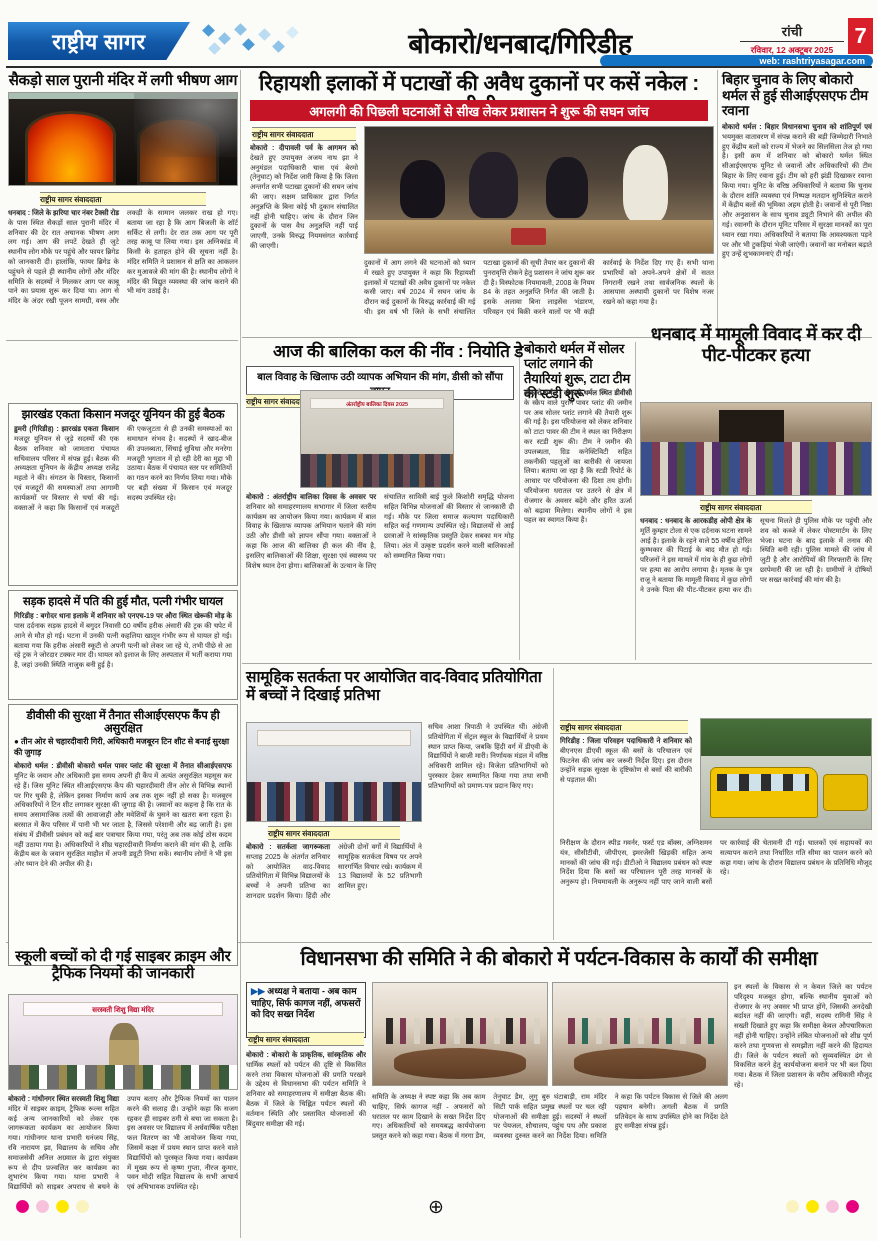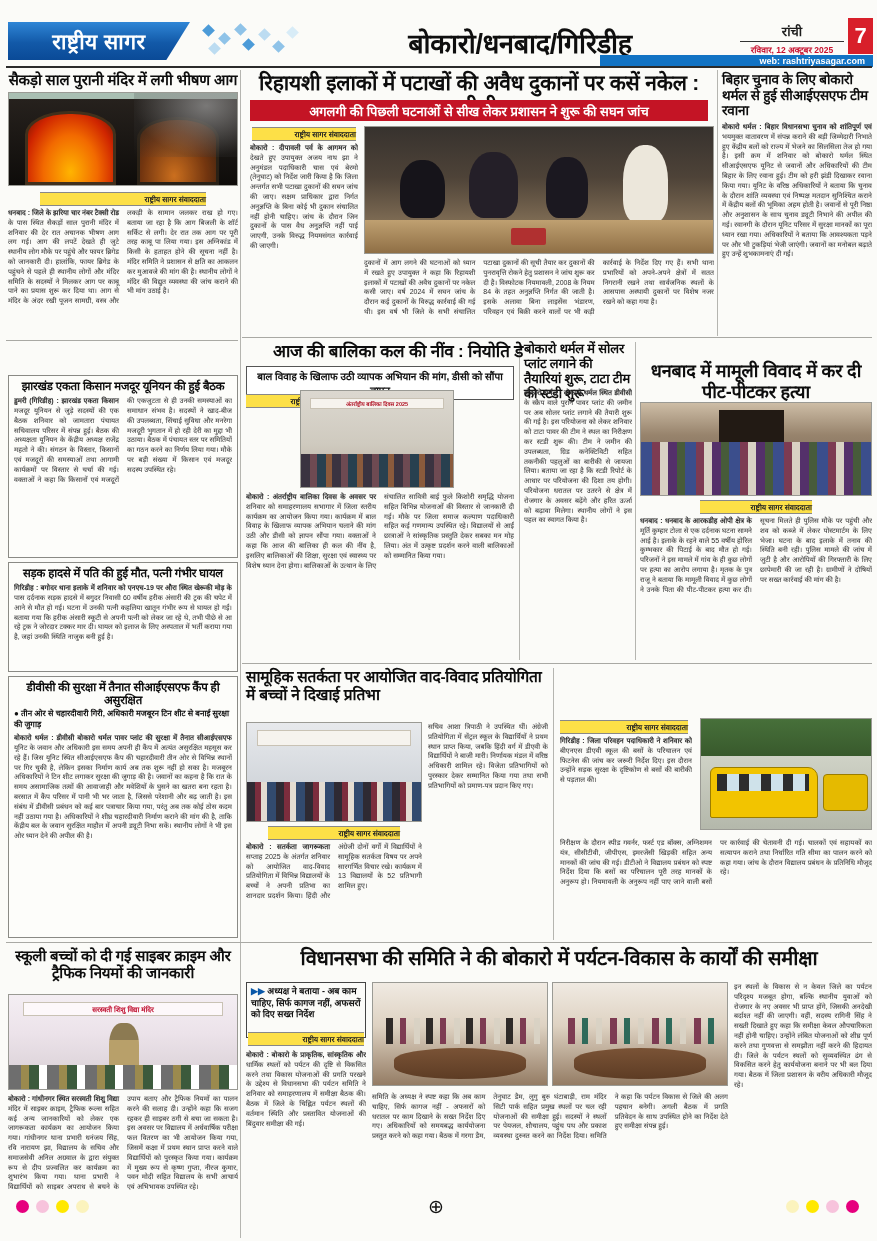--- a/index.html
+++ b/index.html
@@ -15,51 +15,51 @@
     clip-path:polygon(0 0,100% 0,87% 100%,0 100%);
     display:flex; align-items:center; justify-content:center;
     color:#fff; font-weight:bold; font-size:21px; letter-spacing:.5px; }
   .diamond { position:absolute; width:9px; height:9px; transform:rotate(45deg); }
   .section-title { font-size:27px; font-weight:bold; color:#0e0e0e; text-align:center; letter-spacing:-.3px; }
   .edition { font-size:13px; font-weight:bold; text-align:center; border-bottom:1.5px solid #333; padding-bottom:1px; }
   .date-line { font-size:8.5px; font-weight:bold; color:#c8102e; text-align:center; margin-top:2px; }
   .page-num { background:#d81f2a; color:#fff; font-size:22px; font-weight:bold;
     display:flex; align-items:center; justify-content:center; }
   .web-strip { background:#1273c4; color:#fff; font-size:9px; font-weight:bold;
-    display:flex; align-items:center; justify-content:flex-end; padding-right:8px; }
+    display:flex; align-items:center; justify-content:flex-end; padding-right:8px;border-radius:6px; }
   .mast-rule { border-top:2px solid #2b2b2b; }
   
   .vrule { width:1px; background:#b5b5b0; }
   .hrule { height:1px; background:#a9a9a4; }
   
   .hl { font-weight:bold; color:#0d0d0d; letter-spacing:-.2px; line-height:1.15; }
   .hl-xl { font-size:21px; text-align:center; }
   .hl-lg { font-size:18px; text-align:center; }
   .hl-md { font-size:15px; text-align:center; }
   .hl-sm { font-size:11.5px; text-align:center; }
   .subband { background:#c41425; color:#fff; font-weight:bold; font-size:13px;
     display:flex; align-items:center; justify-content:center; }
   .subbox { border:1px solid #555; font-weight:bold; font-size:10px; text-align:center;
     padding:2px 4px; color:#111; background:#fff; }
   .kicker { border:1px solid #444; font-weight:bold; font-size:9px; line-height:1.3;
     padding:3px 4px; color:#101010; }
   .kicker .arrows { color:#0a58a8; }
-  .byline { font-size:7.5px; font-weight:bold; text-align:right; color:#222;
-    border-top:1px solid #888; border-bottom:1px solid #888; padding:1px 0; background:#fde047; }
+  .byline { font-size:7.5px; font-weight:bold; text-align:left; color:#222;
+    border-top:1px solid #888; border-bottom:1px solid #888; padding:1px 0; background:#fef9c3; }
   .body-txt { font-size:7px; line-height:1.4; color:#2e2e2e; text-align:justify; overflow:hidden; }
   .cols2 { column-count:2; column-gap:8px; }
   .cols3 { column-count:3; column-gap:8px; }
   .lede-bold::first-line { font-weight:bold; }
   .bullet-line { font-size:8px; font-weight:bold; color:#111; line-height:1.3; }
   
   .sec-head { background:#e9e9e7; border-bottom:2.5px solid #c8102e; position:relative;
     display:flex; align-items:center; justify-content:center; }
   .sec-head .tab { position:absolute; left:0; top:0; bottom:0; width:11px; background:#1a5fb4; }
   .sec-head .t { font-size:14px; font-weight:bold; color:#0d2f6e; }
-  .news-box { border:1px solid #8a8a85; padding:4px 5px; background:#fdfdfa; }
+  .news-box { border:1px solid #8a8a85; padding:4px 5px; background:#fdfdfa;margin-top:28px; }
   
   .ph { position:absolute; overflow:hidden; background:#c9c9c4; border:1px solid #9a9a94; }
   .ph-fire { background:linear-gradient(180deg,#a9bfb2 0%,#a9bfb2 7%,#26211d 7%,#0e0c0a 100%); }
   .arch-l { position:absolute; left:7%; bottom:0; width:40%; height:80%;
     border-radius:48% 48% 0 0/32% 32% 0 0; border:3px solid #41301c;
     background:radial-gradient(ellipse at 50% 85%, #ffb400 0%, #f26a00 45%, #cf2500 75%, #6e1200 100%); }
   .arch-r { position:absolute; left:56%; bottom:0; width:36%; height:74%;
     border-radius:48% 48% 0 0/32% 32% 0 0; border:3px solid #2d2418;
     background:radial-gradient(ellipse at 45% 90%, #e07a20 0%, #7e3a10 55%, #2a1c12 100%); opacity:.9; }
   .smoke { position:absolute; right:0; top:0; width:45%; height:70%;
@@ -195,21 +195,21 @@
   <div class="abs byline" style="left:246px;top:394px;width:106px;">राष्ट्रीय सागर संवाददाता</div>
   <div class="ph ph-hall" style="left:300px;top:390px;width:154px;height:98px;">
     <div class="banner" style="font-size:5.5px;height:11px;line-height:11px;">अंतर्राष्ट्रीय बालिका दिवस 2025</div>
     <div class="people-row"></div>
   </div>
   <div class="abs body-txt cols2 lede-bold" style="left:246px;top:492px;width:268px;height:168px;">बोकारो : अंतर्राष्ट्रीय बालिका दिवस के अवसर पर शनिवार को समाहरणालय सभागार में जिला स्तरीय कार्यक्रम का आयोजन किया गया। कार्यक्रम में बाल विवाह के खिलाफ व्यापक अभियान चलाने की मांग उठी और डीसी को ज्ञापन सौंपा गया। वक्ताओं ने कहा कि आज की बालिका ही कल की नींव है, इसलिए बालिकाओं की शिक्षा, सुरक्षा एवं स्वास्थ्य पर विशेष ध्यान देना होगा। बालिकाओं के उत्थान के लिए संचालित सावित्री बाई फुले किशोरी समृद्धि योजना सहित विभिन्न योजनाओं की विस्तार से जानकारी दी गई। मौके पर जिला समाज कल्याण पदाधिकारी सहित कई गणमान्य उपस्थित रहे। विद्यालयों से आईं छात्राओं ने सांस्कृतिक प्रस्तुति देकर सबका मन मोह लिया। अंत में उत्कृष्ट प्रदर्शन करने वाली बालिकाओं को सम्मानित किया गया।</div>
 
   <div class="abs hl" style="left:524px;top:342px;width:108px;font-size:13px;text-align:left;">बोकारो थर्मल में सोलर प्लांट लगाने की तैयारियां शुरू, टाटा टीम की स्टडी शुरू</div>
   <div class="abs body-txt lede-bold" style="left:524px;top:388px;width:108px;height:270px;">बोकारो थर्मल : बोकारो थर्मल स्थित डीवीसी के स्क्रैप वाले पुराने पावर प्लांट की जमीन पर अब सोलर प्लांट लगाने की तैयारी शुरू की गई है। इस परियोजना को लेकर शनिवार को टाटा पावर की टीम ने स्थल का निरीक्षण कर स्टडी शुरू की। टीम ने जमीन की उपलब्धता, ग्रिड कनेक्टिविटी सहित तकनीकी पहलुओं का बारीकी से जायजा लिया। बताया जा रहा है कि स्टडी रिपोर्ट के आधार पर परियोजना की दिशा तय होगी। परियोजना धरातल पर उतरने से क्षेत्र में रोजगार के अवसर बढ़ेंगे और हरित ऊर्जा को बढ़ावा मिलेगा। स्थानीय लोगों ने इस पहल का स्वागत किया है।</div>
 
-  <div class="abs hl hl-lg" style="left:640px;top:361px;width:232px;">धनबाद में मामूली विवाद में कर दी पीट-पीटकर हत्या</div>
+  <div class="abs hl hl-lg" style="left:640px;top:324px;width:232px;">धनबाद में मामूली विवाद में कर दी पीट-पीटकर हत्या</div>
   <div class="ph ph-crowd" style="left:640px;top:402px;width:232px;height:94px;">
     <div class="doorway"></div>
     <div class="crowd"></div>
   </div>
   <div class="abs byline" style="left:700px;top:500px;width:112px;">राष्ट्रीय सागर संवाददाता</div>
   <div class="abs body-txt cols2 lede-bold" style="left:640px;top:516px;width:232px;height:144px;">धनबाद : धनबाद के आरकडीह ओपी क्षेत्र के मूर्ति कुम्हार टोला से एक दर्दनाक घटना सामने आई है। इलाके के रहने वाले 55 वर्षीय होरिल कुम्भकार की पिटाई के बाद मौत हो गई। परिजनों ने इस मामले में गांव के ही कुछ लोगों पर हत्या का आरोप लगाया है। मृतक के पुत्र राजू ने बताया कि मामूली विवाद में कुछ लोगों ने उनके पिता की पीट-पीटकर हत्या कर दी। सूचना मिलते ही पुलिस मौके पर पहुंची और शव को कब्जे में लेकर पोस्टमार्टम के लिए भेजा। घटना के बाद इलाके में तनाव की स्थिति बनी रही। पुलिस मामले की जांच में जुटी है और आरोपियों की गिरफ्तारी के लिए छापेमारी की जा रही है। ग्रामीणों ने दोषियों पर सख्त कार्रवाई की मांग की है।</div>
 
   <div class="abs hl" style="left:246px;top:668px;width:302px;font-size:15.5px;text-align:left;">सामूहिक सतर्कता पर आयोजित वाद-विवाद प्रतियोगिता में बच्चों ने दिखाई प्रतिभा</div>
   <div class="ph ph-stage" style="left:246px;top:722px;width:176px;height:100px;">
     <div class="banner" style="font-size:4.5px;height:16px;line-height:8px;color:#27508c;"></div>

